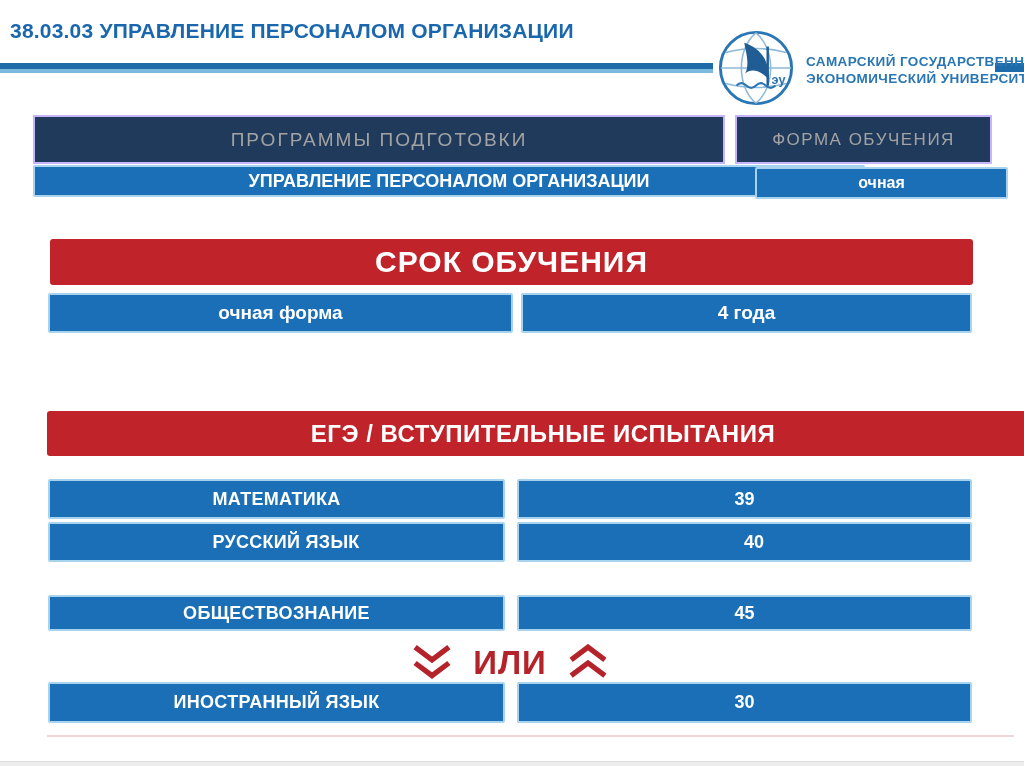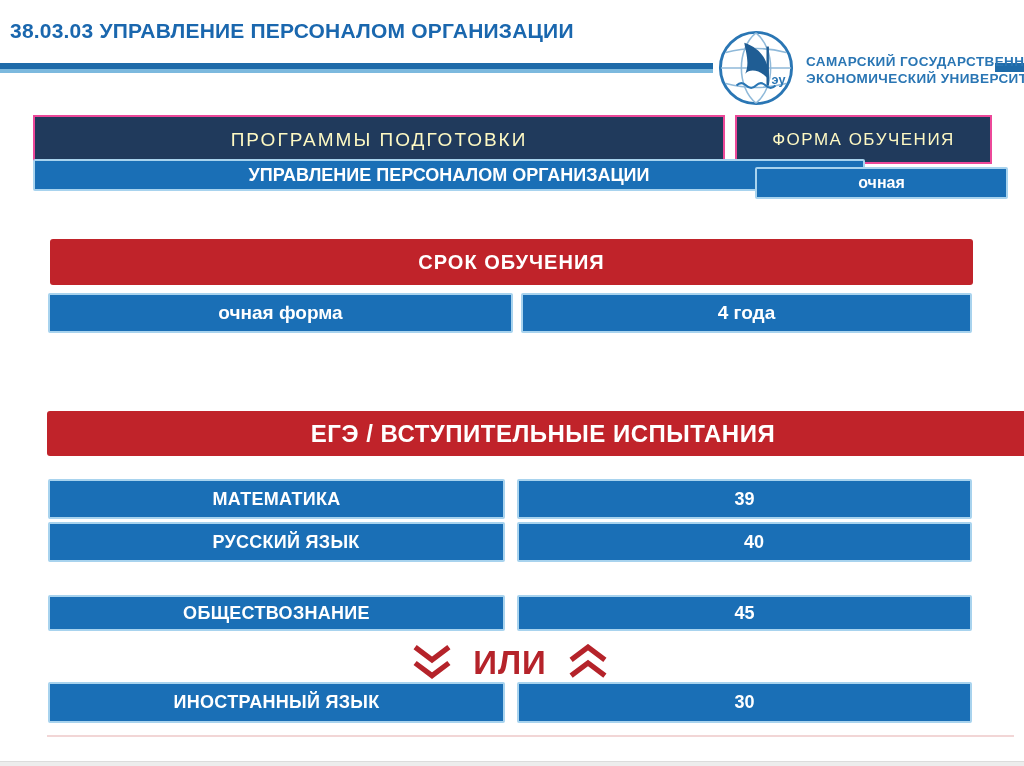--- a/index.html
+++ b/index.html
@@ -12,30 +12,30 @@
 
   
   .page-title{left:10px;top:19px;font-size:21px;font-weight:bold;color:#1a67ae;letter-spacing:0.2px;white-space:nowrap;}
   .rule{background:linear-gradient(to bottom,#1e6ba9 0 6px,#7cb9de 6px 10px);height:10px;}
   .rule-left{left:0;top:63px;width:713px;}
   .rule-right{left:995px;top:63px;width:29px;}
   .logo-wrap{left:717px;top:29px;width:78px;height:78px;}
   .univ-name{left:806px;top:53px;font-size:13.5px;font-weight:bold;color:#2a76b4;line-height:17px;letter-spacing:0.4px;white-space:nowrap;}
 
   
-  .navy-cell{background:#203a5c;border:2px solid #ec4899;color:#fef9c3;display:flex;align-items:center;justify-content:center;text-align:center;font-size:19px;letter-spacing:2px;}
+  .navy-cell{background:#203a5c;border:2px solid #c4b5fd;color:#a3a3a3;display:flex;align-items:center;justify-content:center;text-align:center;font-size:19px;letter-spacing:2px;}
   .t1-left-header{left:33px;top:115px;width:692px;height:49px;}
   .t1-right-header{left:735px;top:115px;width:257px;height:49px;font-size:17px;line-height:21px;letter-spacing:1.5px;}
   .blue-cell{background:#1a6fb6;border:2px solid #a8d3ee;color:#ffffff;display:flex;align-items:center;justify-content:center;text-align:center;font-weight:bold;border-radius:2px;}
-  .t1-left-row{left:33px;top:159px;width:832px;height:32px;font-size:18px;}
+  .t1-left-row{left:33px;top:165px;width:832px;height:32px;font-size:18px;}
   .t1-right-row{left:735px;top:167px;width:253px;height:32px;font-size:16px;margin-left:20px;}
 
   
   .red-banner{background:#c0232a;color:#ffffff;display:flex;align-items:center;justify-content:center;font-weight:bold;border-radius:3px;}
-  .duration-banner{left:50px;top:239px;width:923px;height:46px;font-size:20px;letter-spacing:1px;}
+  .duration-banner{left:50px;top:239px;width:923px;height:46px;font-size:30px;letter-spacing:1px;}
   .exams-banner{left:47px;top:411px;width:992px;height:45px;gap:41px;}
   .exams-banner .main{font-size:24px;font-weight:bold;letter-spacing:0.5px;}
   .exams-banner .suffix{font-size:17px;font-weight:bold;margin-left:9px;letter-spacing:0.3px;}
 
   
   .dur-left{left:48px;top:293px;width:465px;height:40px;font-size:19px;}
   .dur-right{left:521px;top:293px;width:451px;height:40px;font-size:19px;}
 
   
   .subj{left:48px;width:457px;font-size:18px;letter-spacing:0.3px;}

